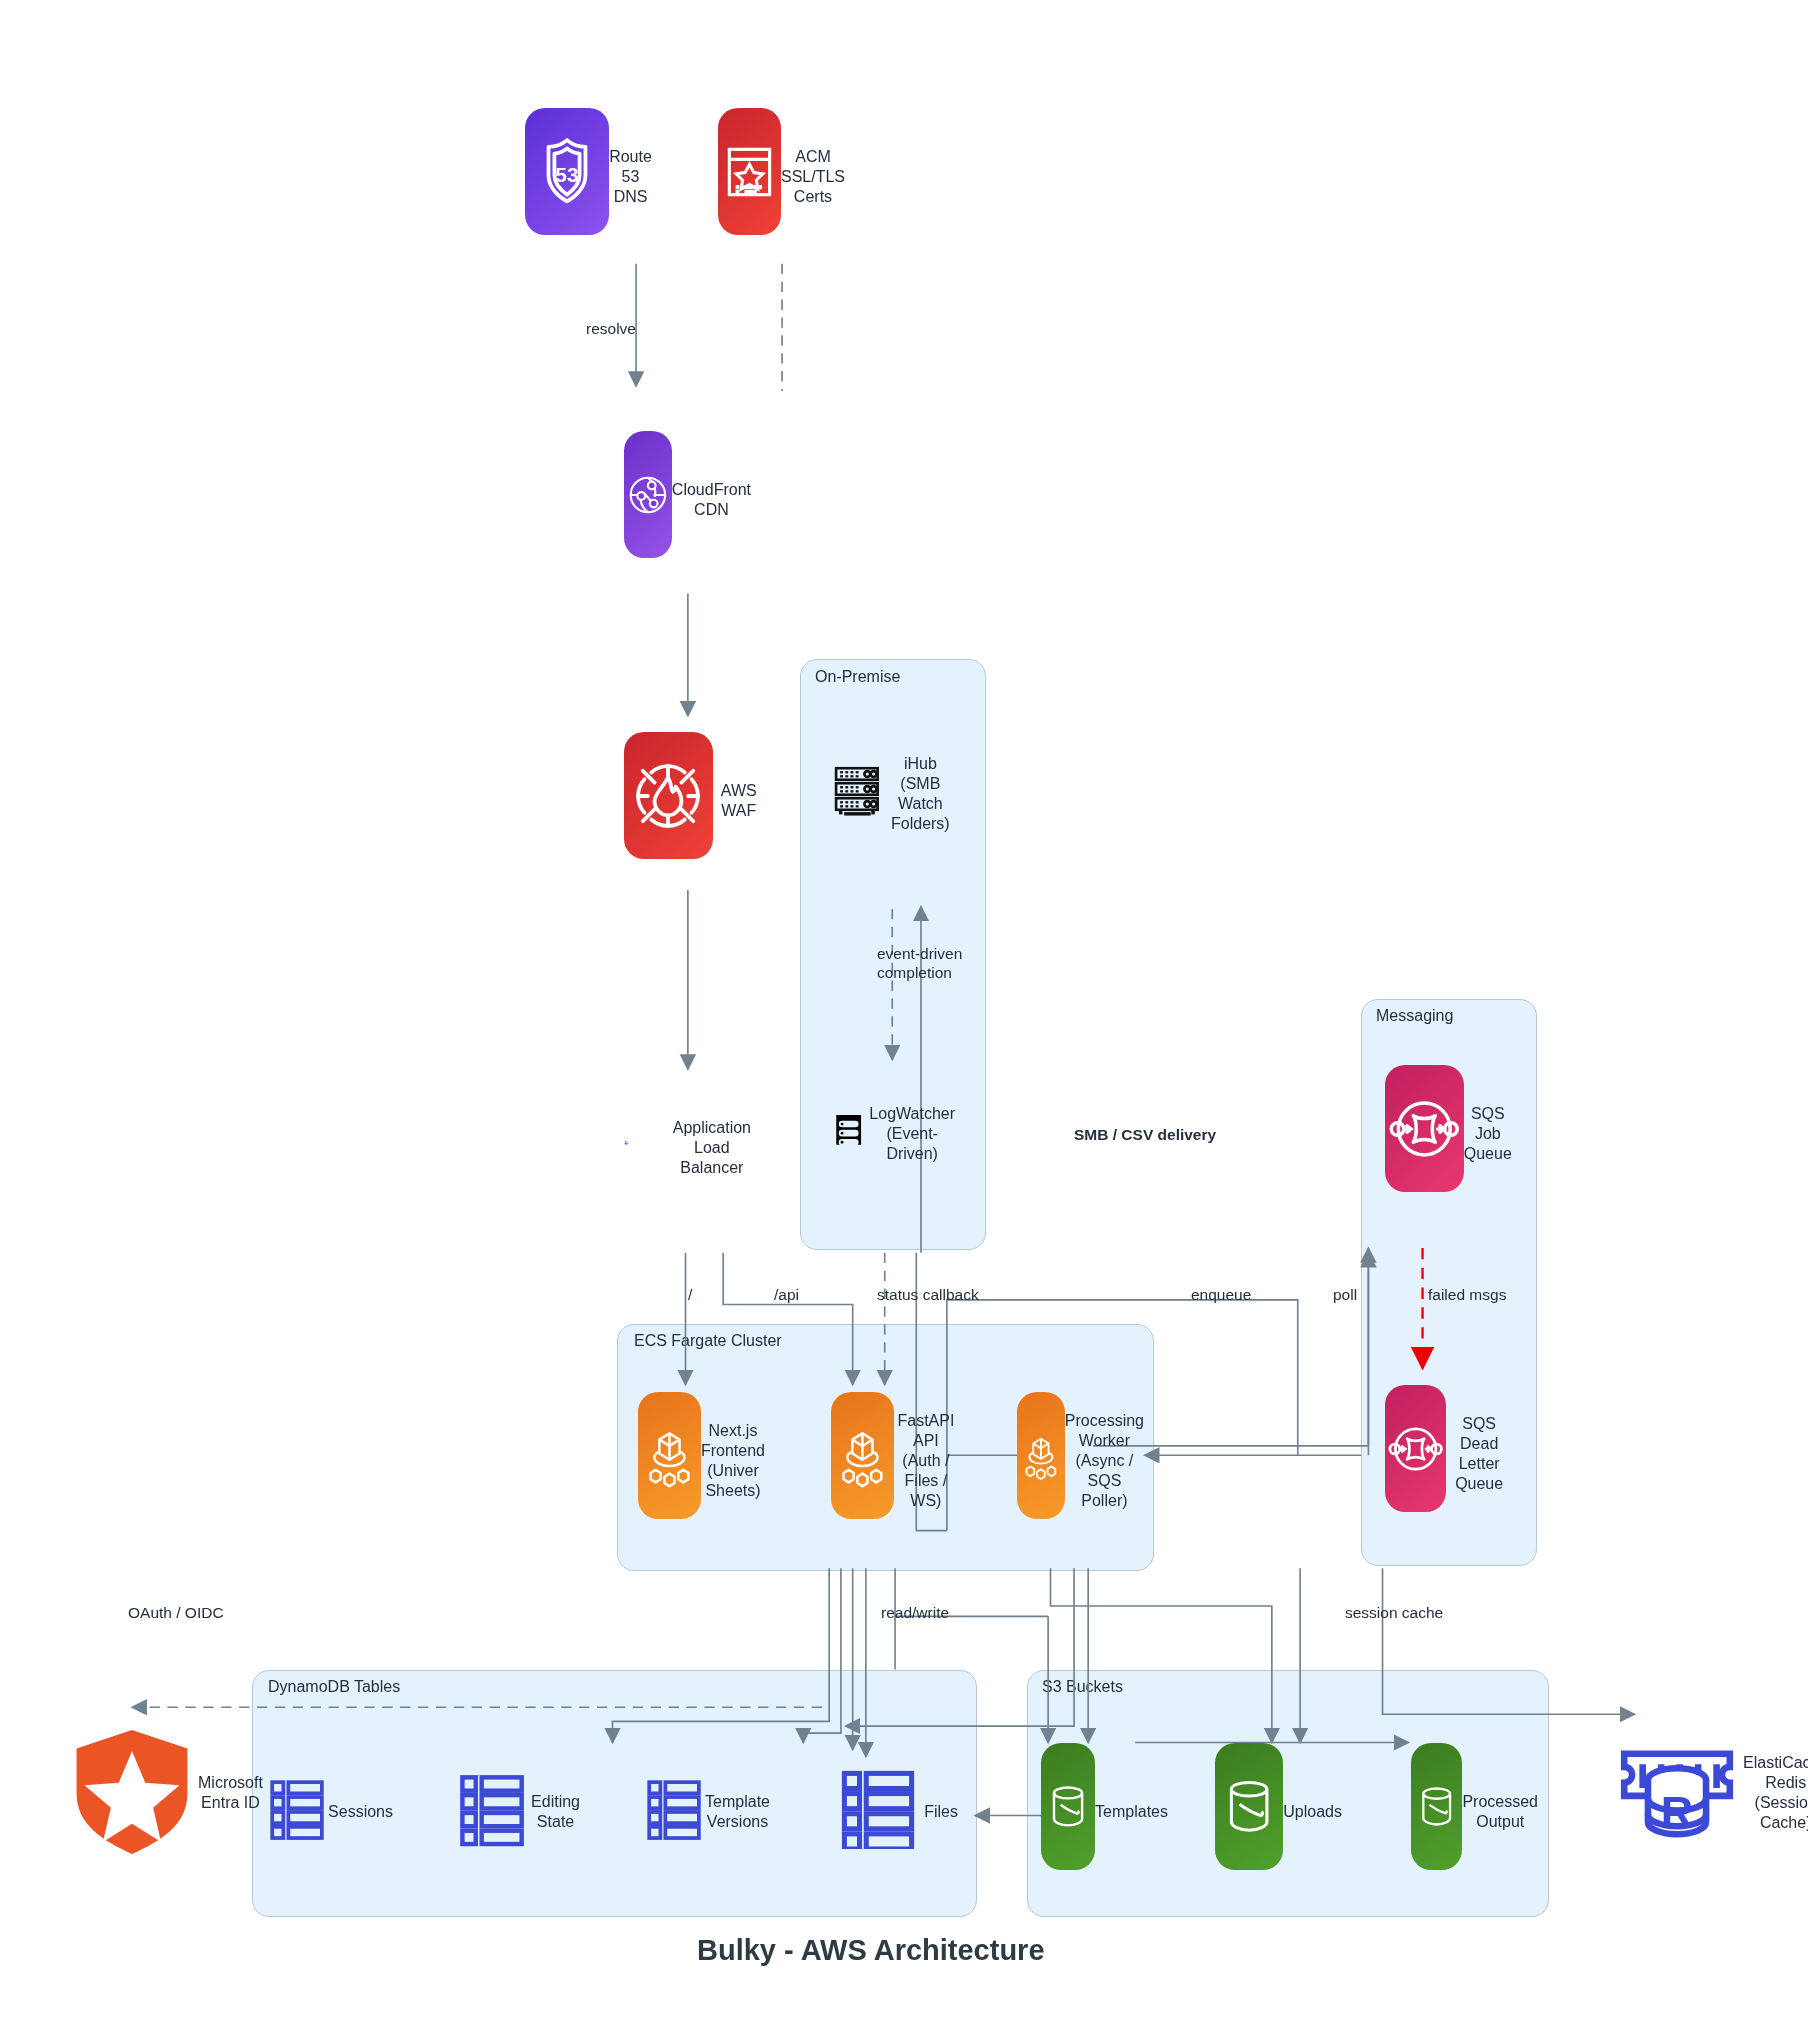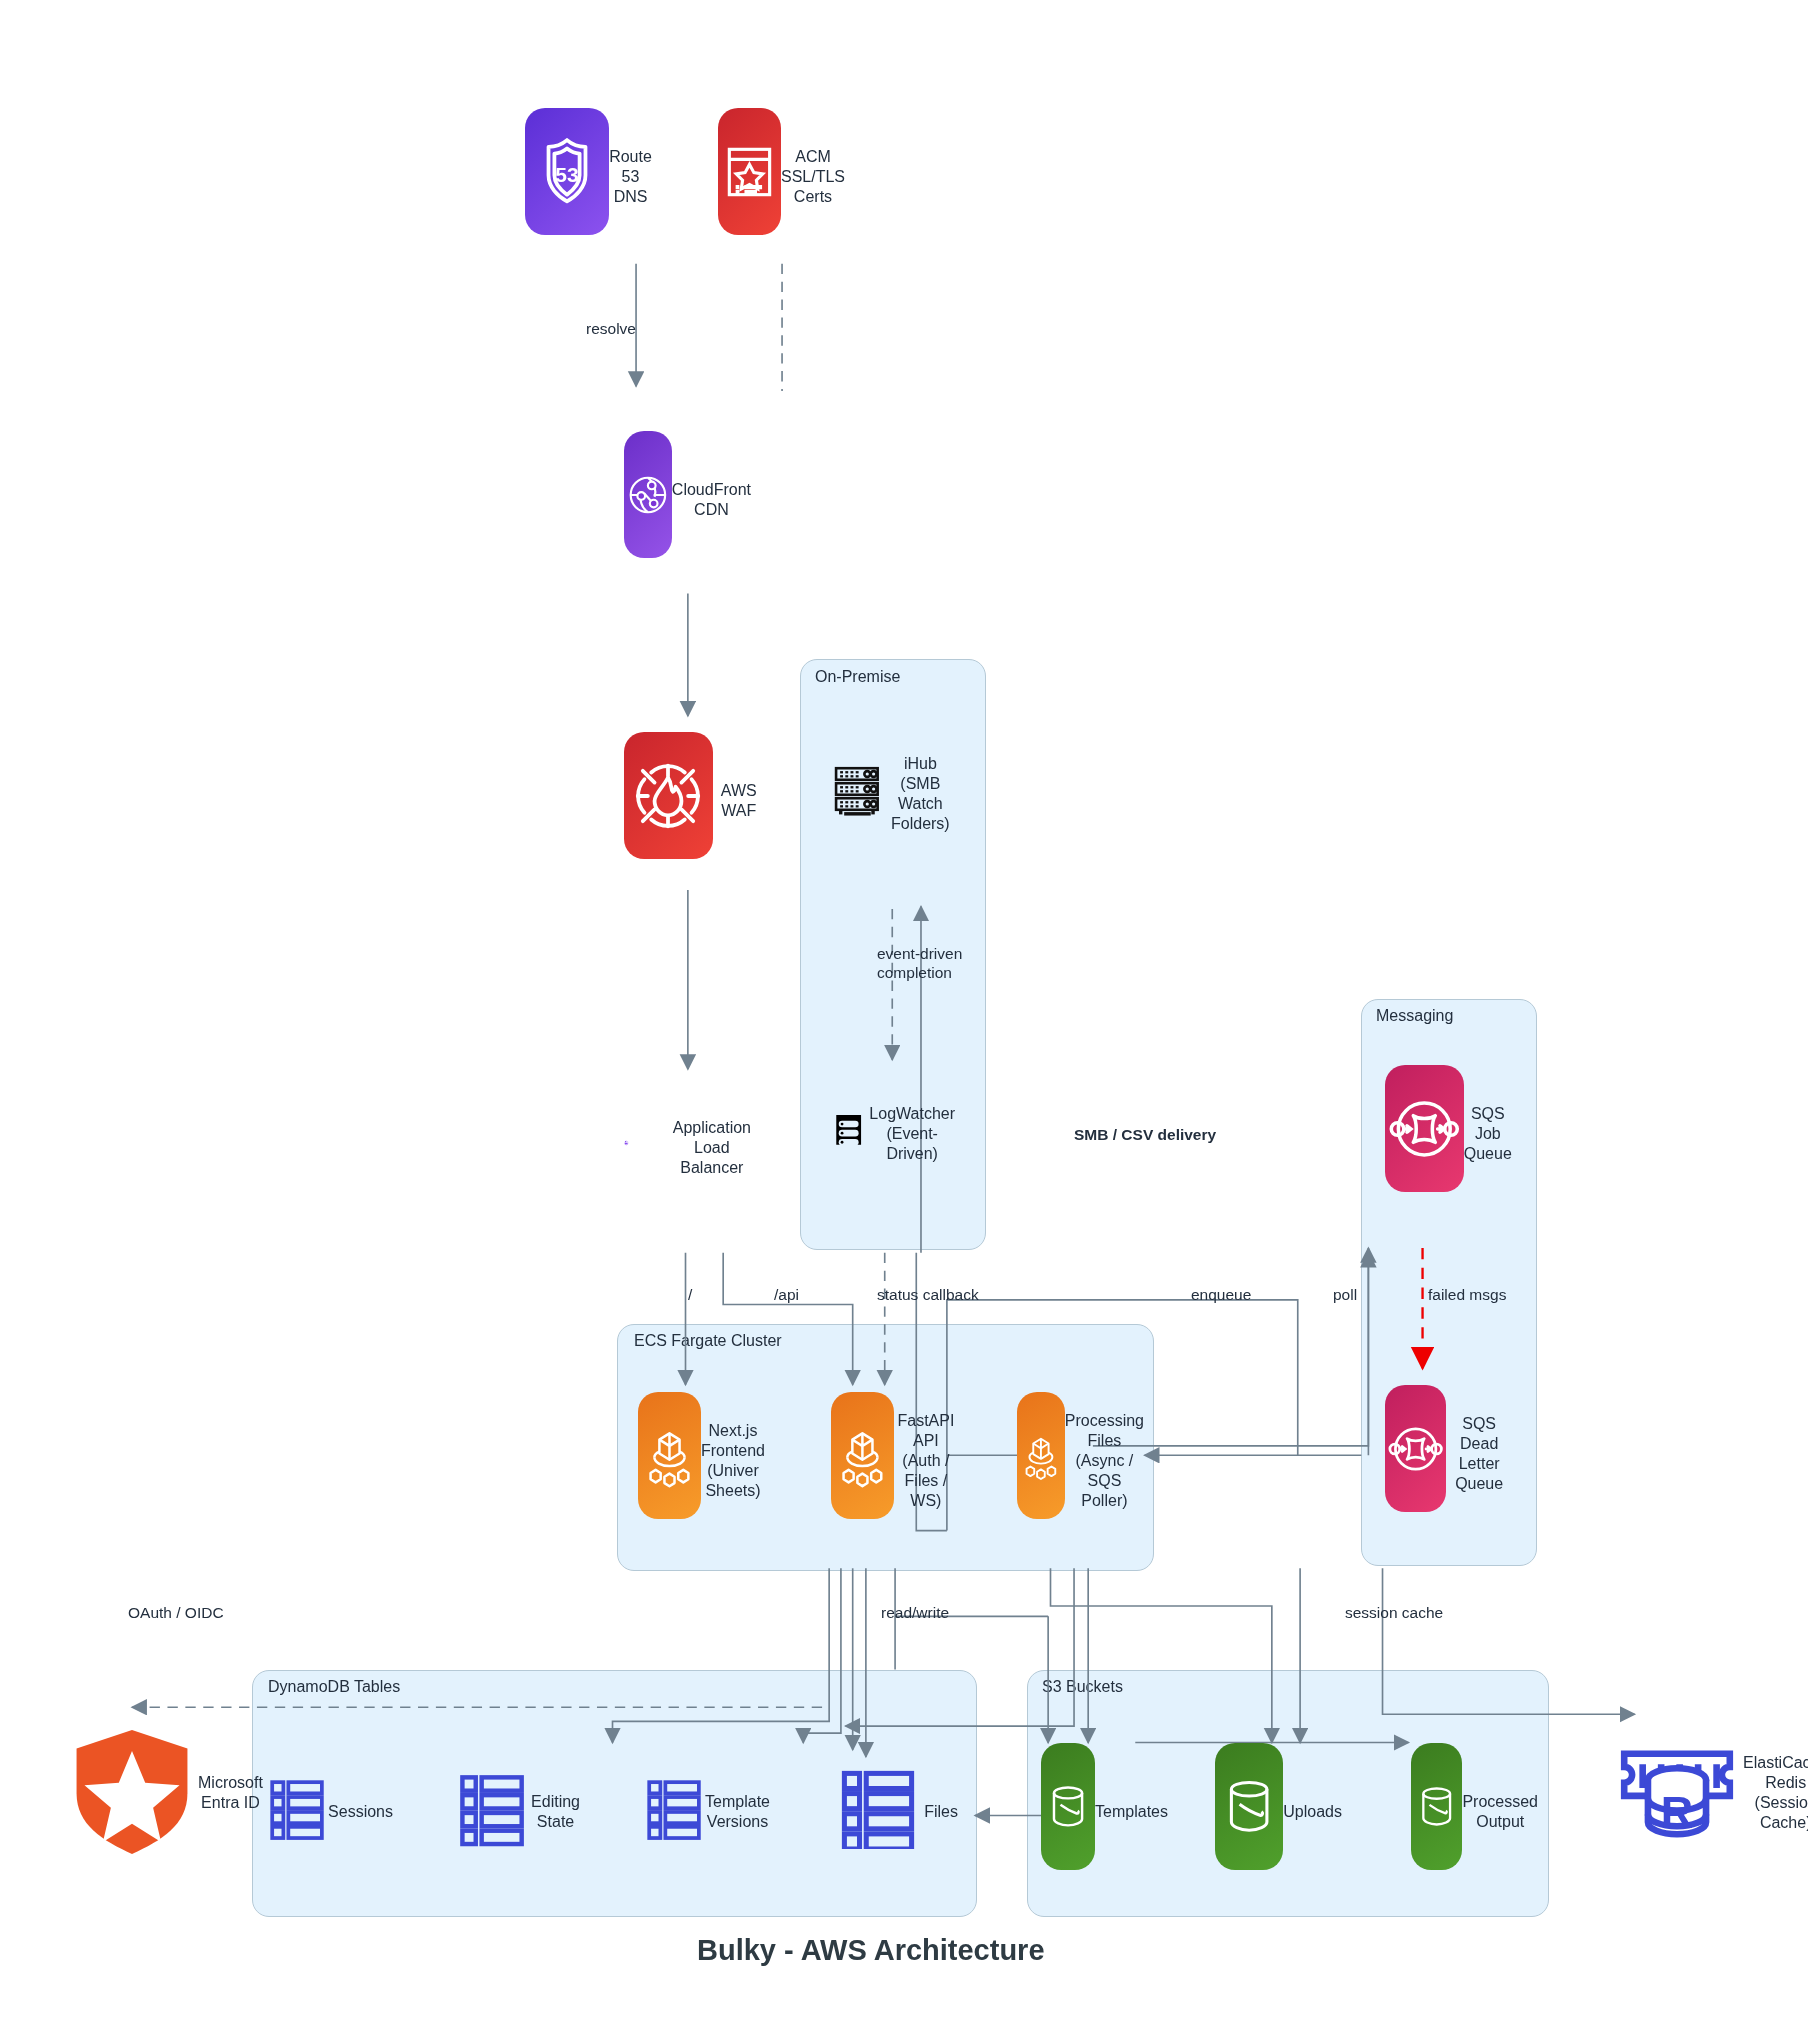--- a/index.html
+++ b/index.html
@@ -333,21 +333,21 @@
       <svg viewBox="0 0 100 100" fill="none" stroke="#fff" stroke-width="4">
         <path d="M50 14l16 10v22L50 56 34 46V24z" stroke-linejoin="round"></path>
         <path d="M50 14v42M34 24l16 10 16-10"></path>
         <path d="M26 52c0 8 11 14 24 14s24-6 24-14"></path>
         <path d="M26 52c0-4 3-7 8-9M74 52c0-4-3-7-8-9"></path>
         <path d="M28 72l8 5v10l-8 5-8-5V77z" stroke-linejoin="round"></path>
         <path d="M50 78l8 5v10l-8 5-8-5V83z" stroke-linejoin="round"></path>
         <path d="M72 72l8 5v10l-8 5-8-5V77z" stroke-linejoin="round"></path>
       </svg>
     </div>
-    <div class="caption">Processing Files
+    <div class="caption">Processing Worker
 (Async / SQS Poller)</div>
   </div>
 
   <div class="node" style="left:266px;top:1743px;width:127px;">
     <div class="tile" style="background:transparent;">
       <svg viewBox="0 0 100 100" fill="none" stroke="#3c49d6" stroke-width="6">
         <rect x="10" y="10" width="18" height="18"></rect>
           <rect x="36" y="10" width="54" height="18"></rect>
         <rect x="10" y="34" width="18" height="18"></rect>
           <rect x="36" y="34" width="54" height="18"></rect>

